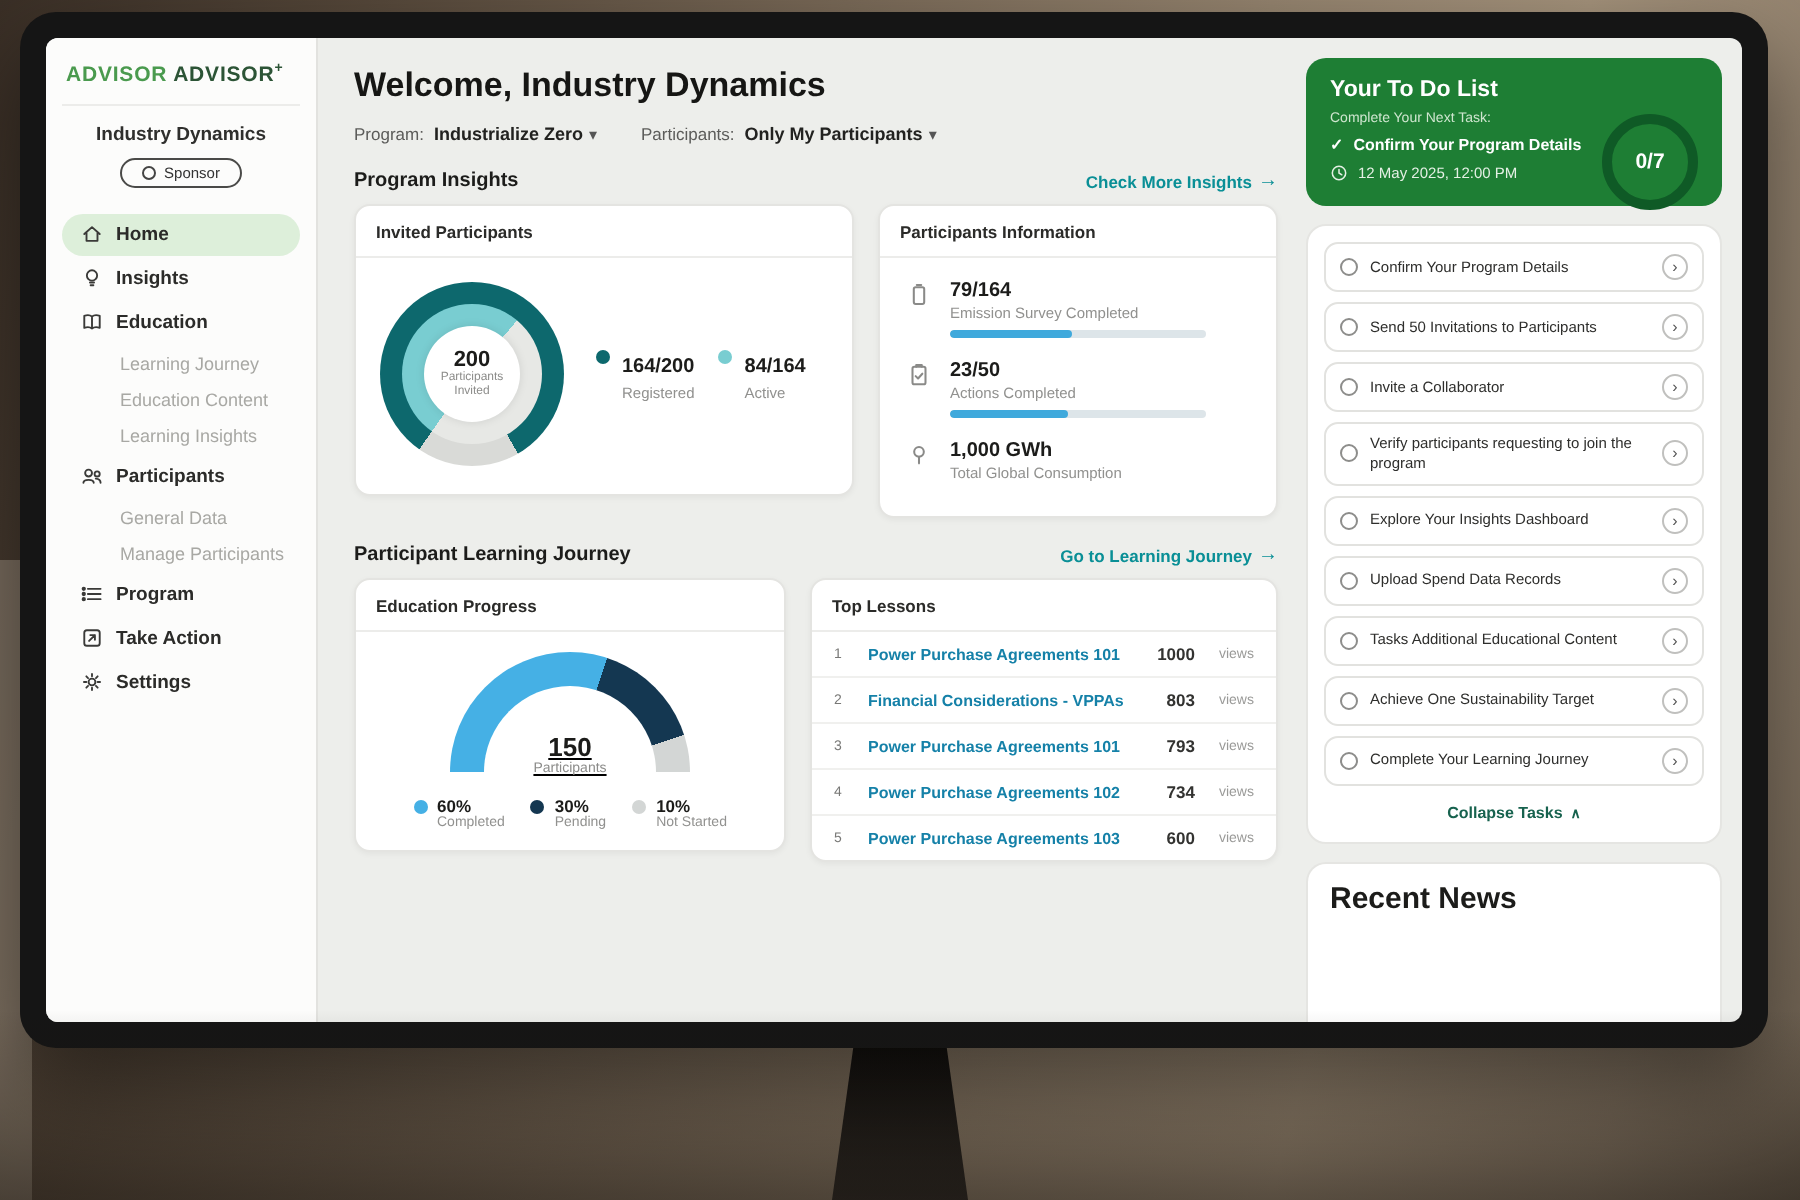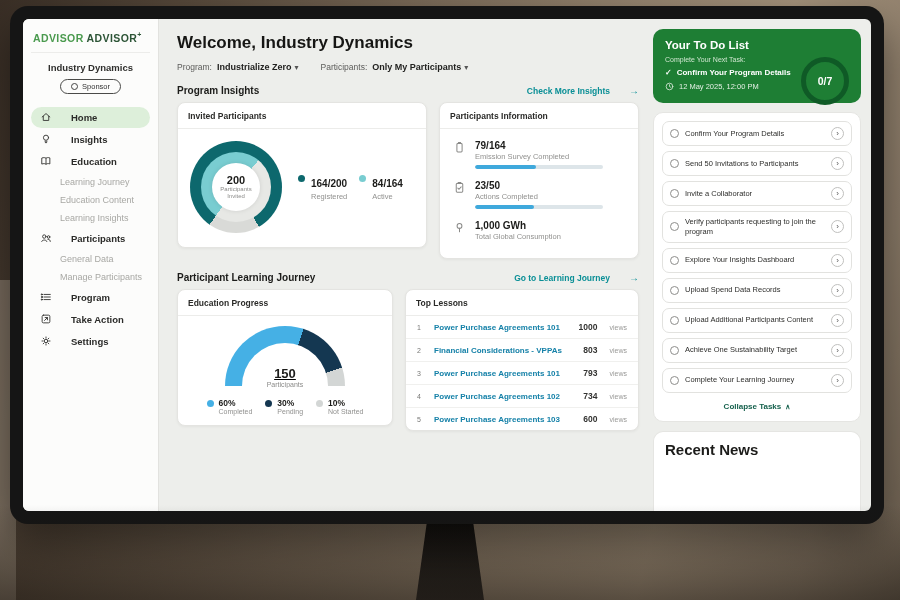--- a/index.html
+++ b/index.html
@@ -32,38 +32,38 @@
     border-bottom:1px solid #ececea; white-space:nowrap; }
   .logo .res { color:#4a9a4e; }
   .logo .adv { color:#2c5436; }
   .logo sup { font-size:7px; color:#2c5436; }
   .org { margin-top:9px; text-align:center; font-size:9.5px; font-weight:bold; color:#2f2f2d; }
   .badge { margin:6px auto 4px; display:flex; align-items:center; gap:4px;
     border:1px solid #4a4a48; border-radius:10px; padding:2px 10px; font-size:7.5px; color:#333;
     width:max-content;justify-content:center; }
   .badge-dot { width:7px; height:7px; border:1px solid #444; border-radius:50%; flex:none; }
   .nav { margin-top:8px; }
-  .nav-item { display:flex; align-items:center; gap:19px; padding:4px 8px; margin:1px 0;
+  .nav-item { display:flex; align-items:center; gap:6px; padding:4px 8px; margin:1px 0;
     font-size:9.5px; font-weight:600; color:#2b2b29; border-radius:14px; cursor:pointer; }
   .nav-item.active { background:#ddefda; }
   .nav-sub { padding:4px 6px 4px 29px; font-size:9px; font-weight:400; color:#a8a8a4; cursor:pointer; }
   .nav-ico { width:13px; height:13px; flex:none; display:flex; align-items:center; justify-content:center; }
   .nav-ico svg { width:12px; height:12px; stroke:#3a3a38; fill:none; stroke-width:1.1; stroke-linecap:round; stroke-linejoin:round; }
 
   
   .main { flex:1; min-width:0; padding:12px 14px 0 18px; }
   .welcome { font-size:17px; font-weight:bold; color:#161614; margin:2px 0 9px; }
   .filters { display:flex; align-items:center; font-size:8.5px; color:#5c5c5a; }
   .f-value { font-weight:bold; color:#222220; font-size:9px; margin-left:5px; cursor:pointer; }
   .caret { font-size:8px; color:#555; margin-left:3px; cursor:pointer; }
   .f-group2 { margin-left:22px; display:flex; align-items:center; }
 
   .section-row { display:flex; justify-content:space-between; align-items:center; margin:13px 0 6px; }
   .section-title { font-size:10px; font-weight:bold; color:#1c1c1a; }
-  .section-link { font-size:8.5px; font-weight:bold; color:#0a8f96; cursor:pointer; display:flex; align-items:flex-end; gap:19px; }
+  .section-link { font-size:8.5px; font-weight:bold; color:#0a8f96; cursor:pointer; display:flex; align-items:flex-end; gap:3px; }
   .section-link .arr { font-size:10px; }
 
   .cards-row { display:flex; gap:12px; align-items:flex-start; }
   .card { background:#fff; border:1px solid #e4e4e1; border-radius:8px; box-shadow:0 1px 3px rgba(0,0,0,0.05); }
   .card-title { font-size:8.5px; font-weight:bold; color:#2b2b29; padding:8px 10px 7px; border-bottom:1px solid #ececea; }
 
   .invited-card { width:250px; flex:none; }
   .invited-body { display:flex; align-items:center; gap:16px; padding:12px 12px 14px; }
   .donut { width:92px; height:92px; border-radius:50%; position:relative; flex:none;
     background: conic-gradient(from 215deg, #0d686d 0deg 295deg, #d9dad7 295deg 360deg); }
@@ -462,21 +462,21 @@
             <span class="task-label">Explore Your Insights Dashboard</span>
             <span class="task-chev">›</span>
           </div>
           <div class="task">
             <span class="task-circle"></span>
             <span class="task-label">Upload Spend Data Records</span>
             <span class="task-chev">›</span>
           </div>
           <div class="task">
             <span class="task-circle"></span>
-            <span class="task-label">Upload Additional Participants Content</span>
+            <span class="task-label">Tasks Additional Educational Content</span>
             <span class="task-chev">›</span>
           </div>
           <div class="task">
             <span class="task-circle"></span>
             <span class="task-label">Achieve One Sustainability Target</span>
             <span class="task-chev">›</span>
           </div>
           <div class="task">
             <span class="task-circle"></span>
             <span class="task-label">Complete Your Learning Journey</span>

